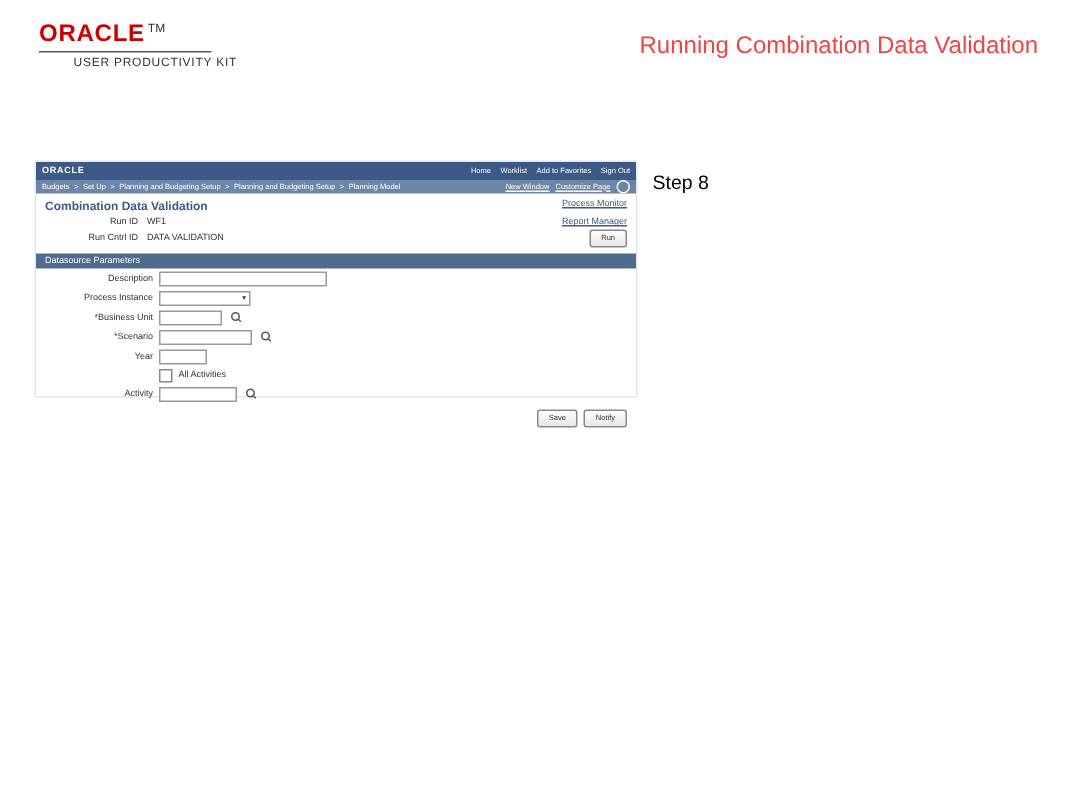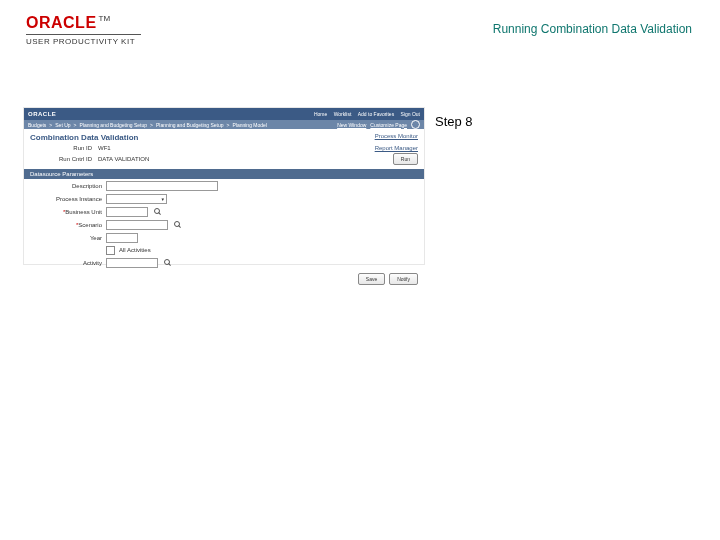--- a/index.html
+++ b/index.html
@@ -38,27 +38,28 @@
   .brand .hr {
     border: 0;
     border-top: 1px solid #555;
     margin: 2px 0 2px 0;
     width: 115px;
   }
   .brand .upk {
     font-size: 8px;
     letter-spacing: 0.5px;
     color: #333;
+    margin-left: 23px;
   }
   .slide-title {
     position: absolute;
     right: 28px;
     top: 22px;
-    font-size: 12px;
-    color: #0f766e;
+    font-size: 16px;
+    color: #ef4444;
   }
 
   
   .shot {
     position: absolute;
     left: 24px;
     top: 108px;
     width: 400px;
     height: 156px;
     font-size: 6px;

